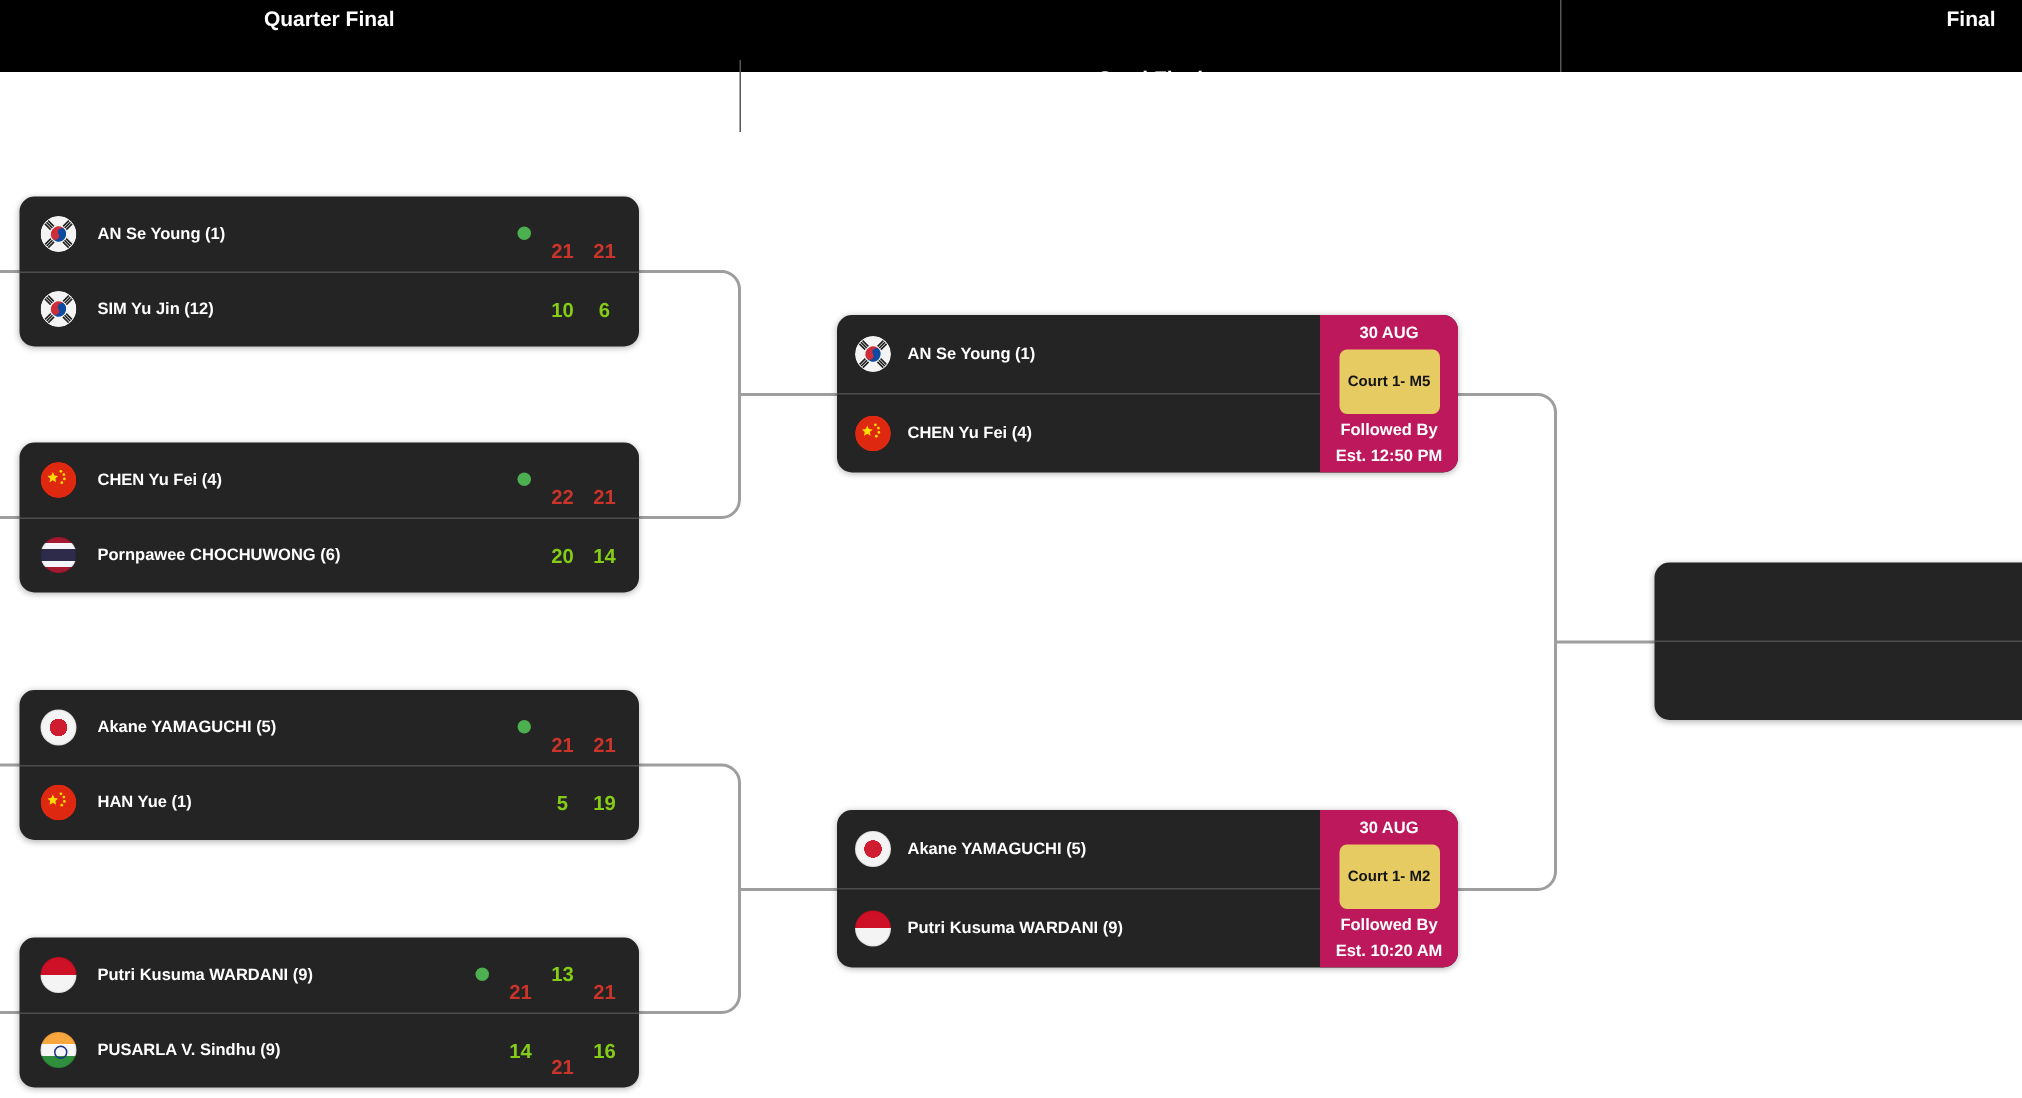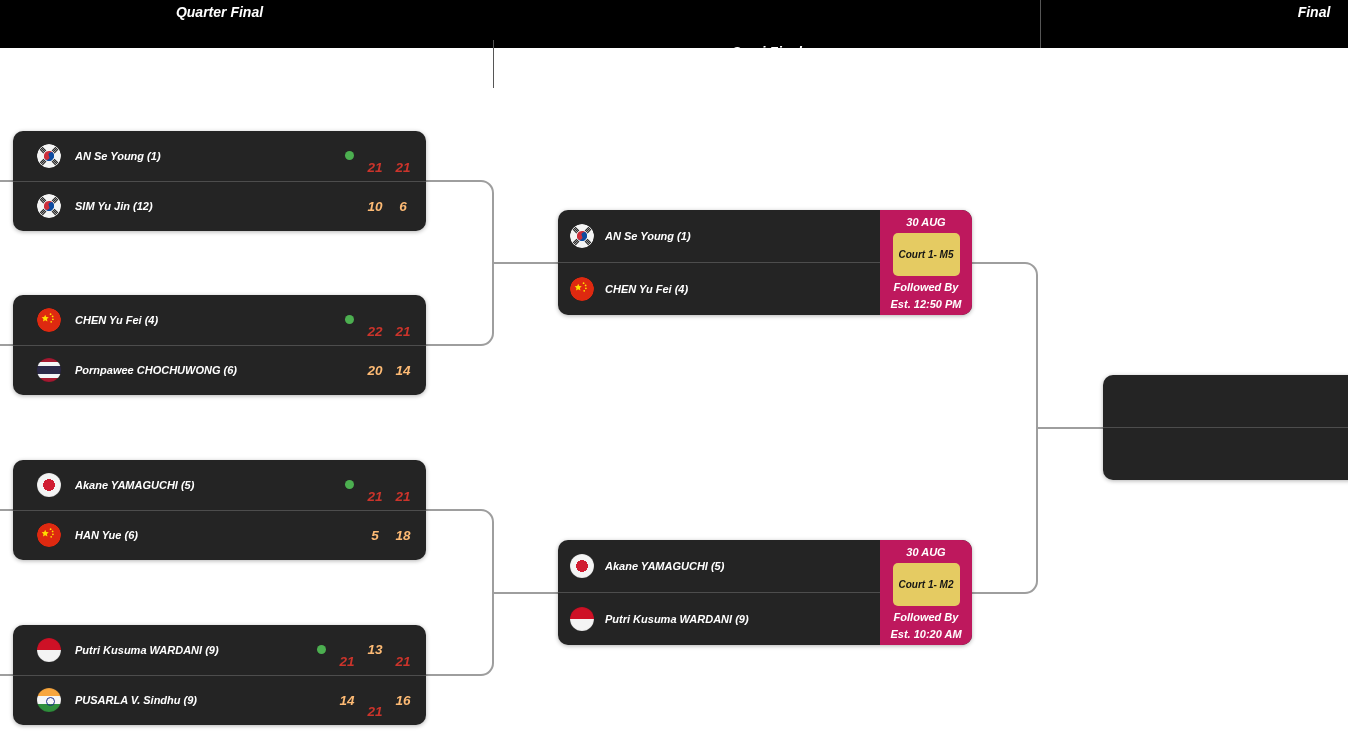--- a/index.html
+++ b/index.html
@@ -1,37 +1,37 @@
 <!DOCTYPE html>
 <html><head>
 <meta charset="utf-8">
 <style>
   * { margin:0; padding:0; box-sizing:border-box; }
   body { background:#fff; font-family:"Liberation Sans","DejaVu Sans",sans-serif; }
-  .page { position:relative; width:1348px; height:732px; background:#fff; overflow:hidden;font-style:italic; }
+  .page { position:relative; width:1348px; height:732px; background:#fff; overflow:hidden; }
 
   
   .header { position:absolute; left:0; top:0; width:100%; height:48px; background:#000; }
   .hcol { position:absolute; top:0; height:48px; width:547px; padding-top:4px;
           text-align:center; font-size:14px; font-weight:bold; color:#fff; }
   .hcol.c1 { left:-54px; }
   .hcol.c2 { left:493px; border-left:1px solid #565656;margin-top:40px; }
   .hcol.c3 { left:1040px; border-left:1px solid #565656; }
 
   
   .connectors { position:absolute; left:0; top:0; pointer-events:none; }
 
   
   .match { position:absolute; background:#242424; border-radius:10px; overflow:hidden;
            box-shadow:0 1px 4px rgba(0,0,0,.3); display:flex; flex-direction:column; }
   .match.qf { left:13px; width:413px; height:100px; }
   .match.sf { left:558px; width:414px; height:105px; flex-direction:row; }
   .match.fin { left:1103px; width:280px; height:105px; top:375px; }
 
-  .prow { flex:1; display:flex; align-items:center; padding:0 9px 0 24px; min-height:0; }
+  .prow { flex:1; display:flex; align-items:center; padding:0 9px 0 14px; min-height:0; }
   .prow.first { border-bottom:1px solid #4d4d4d; }
   .match.fin .prow { padding:0; }
 
   .sf-players { flex:1; display:flex; flex-direction:column; }
   .sf-players .prow { padding-left:12px; }
   .sf-players .prow .flag { margin-right:11px; }
 
   .sf-sched { width:92px; background:#be185d; display:flex; flex-direction:column;
               align-items:center; justify-content:center; gap:5px; }
   .sched-date, .sched-status, .sched-time { font-size:11px; font-weight:bold; color:#fff; white-space:nowrap; }
@@ -44,21 +44,21 @@
   .flag svg { display:block; width:100%; height:100%; }
   .flag[data-flag="jp"] { background:radial-gradient(circle at 50% 50%, #d01c31 0 34%, #f4f4f4 35%); }
   .flag[data-flag="th"] { background:linear-gradient(180deg,#a51931 0 18%,#f4f5f8 18% 34%,#2d2a4a 34% 66%,#f4f5f8 66% 82%,#a51931 82%); }
   .flag[data-flag="id"] { background:linear-gradient(180deg,#ce1126 0 50%,#f4f4f4 50%); }
   .flag[data-flag="in"] { background:linear-gradient(180deg,#f8a63e 0 33%,#f6f6f6 33% 67%,#2f8f3c 67%); }
   .flag[data-flag="in"]::after { content:""; position:absolute; left:50%; top:50%; width:7px; height:7px;
           margin:-3.5px 0 0 -3.5px; border-radius:50%; border:1.5px solid #1b2f8a; }
 
   .pname { flex:1; font-size:11px; font-weight:bold; color:#fff; white-space:nowrap; overflow:hidden; }
   .dot { width:9px; height:9px; min-width:9px; border-radius:50%; background:#4caf50; margin-right:7px; }
-  .score { width:28px; min-width:28px; text-align:center; font-size:13.5px; font-weight:bold; color:#fdba74; }
+  .score { width:28px; min-width:28px; text-align:center; font-size:13.5px; font-weight:bold; color:#84cc16; }
   .score[data-win="true"] { color:#cb342b;margin-top:23px; }
 </style>
 </head>
 <body>
 
 <div class="page">
 
   <div class="header">
     <div class="hcol c1">Quarter Final</div>
     <div class="hcol c2">Semi Final</div>
@@ -182,23 +182,23 @@
             <circle cx="12" cy="12" r="12" fill="#de2910"></circle>
             <path fill="#ffde00" d="M8.2 6.7l1.05 2.28 2.49.29-1.84 1.7.5 2.45L8.2 12.2l-2.2 1.22.5-2.45-1.84-1.7 2.49-.29z"></path>
             <g fill="#ffde00">
               <circle cx="13.6" cy="6.2" r="0.9"></circle>
               <circle cx="15.6" cy="8.4" r="0.9"></circle>
               <circle cx="15.9" cy="11.3" r="0.9"></circle>
               <circle cx="14.2" cy="13.8" r="0.9"></circle>
             </g>
           </svg>
       </span>
-      <span class="pname">HAN Yue (6)</span>
+      <span class="pname">HAN Yue (1)</span>
       <span class="score" data-win="false">5</span>
-      <span class="score" data-win="false">18</span>
+      <span class="score" data-win="false">19</span>
     </div>
   </div>
 
   <div class="match qf" style="top:625px">
     <div class="prow first">
       <span class="flag" data-flag="id"></span>
       <span class="pname">Putri Kusuma WARDANI (9)</span>
       <span class="dot"></span>
       <span class="score" data-win="true">21</span>
       <span class="score" data-win="false">13</span>

